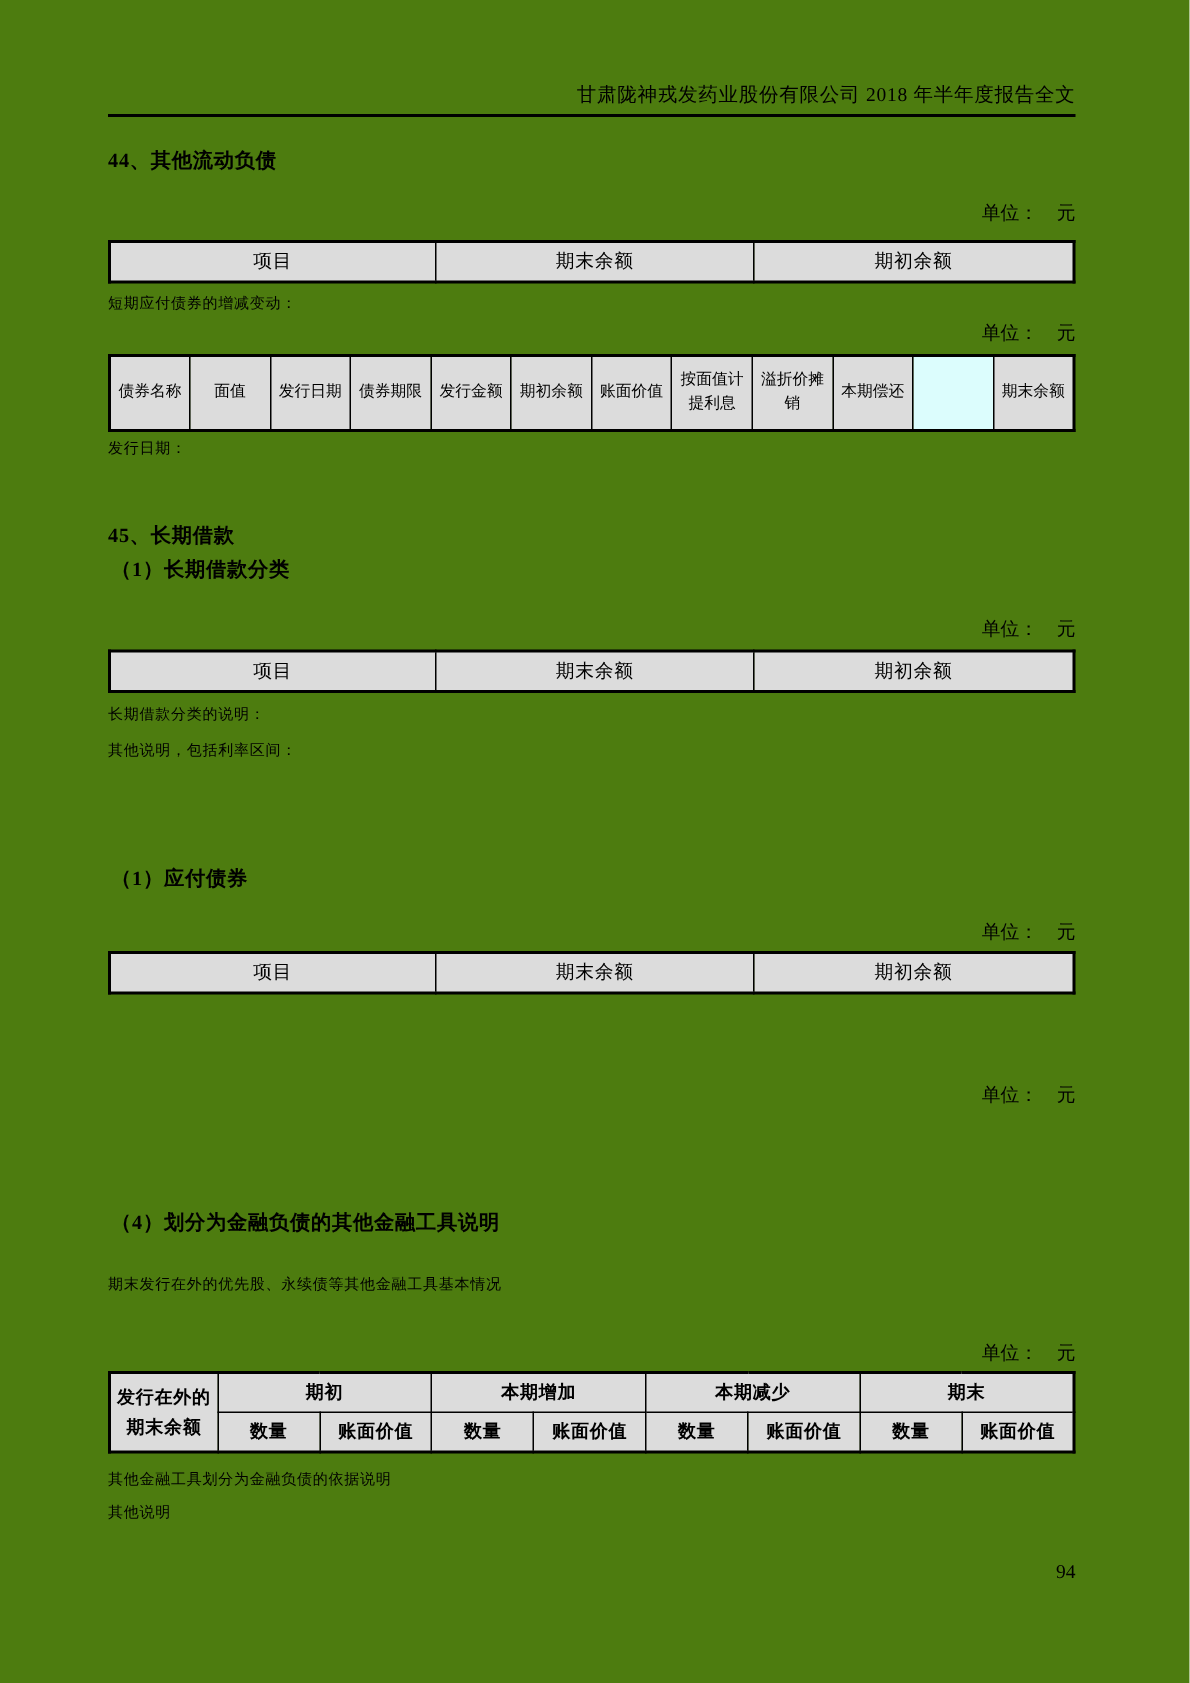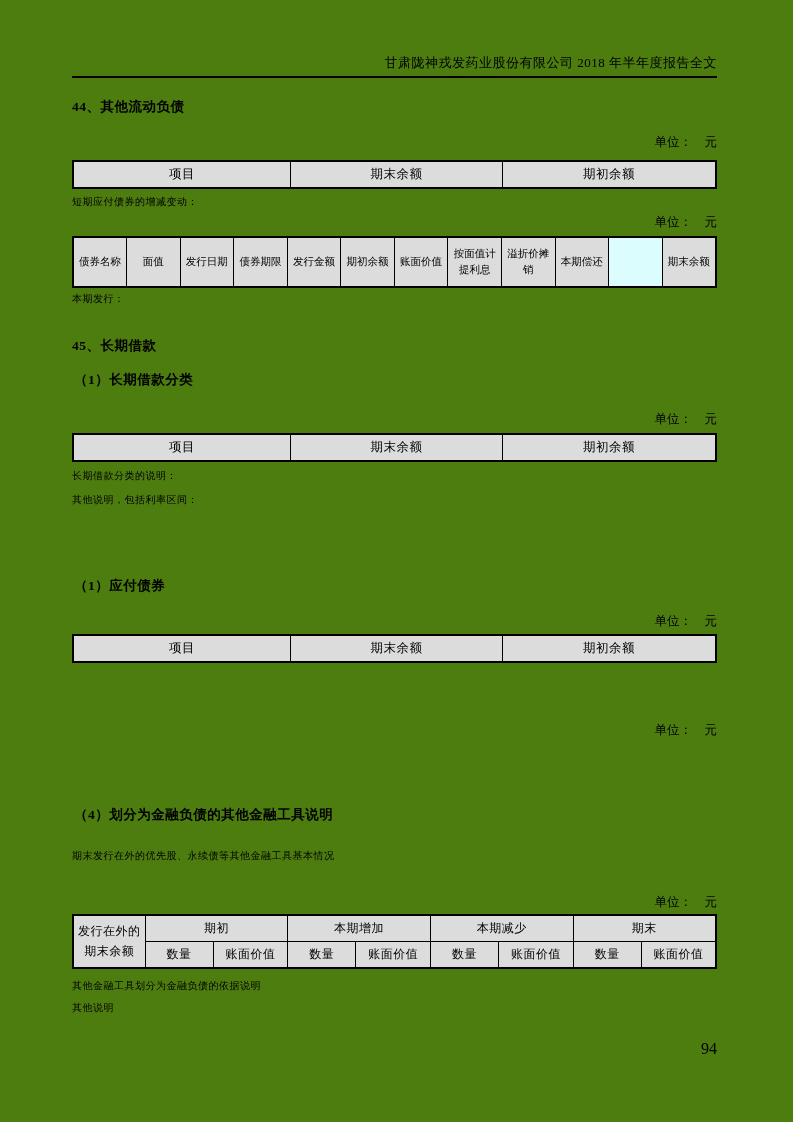--- a/index.html
+++ b/index.html
@@ -57,28 +57,28 @@
 
   table.bond td {
     font-size: 10.5px;
     height: 48px;
     line-height: 1.55;
     word-break: break-all;
     letter-spacing: 0px;
   }
   td.hl { background: #dcfdfd !important; }
 
-  table.fin td { height: 25px; font-size: 12px; }
+  table.fin td { height: 25px; font-size: 12px; font-weight: bold; }
   td.fin-first span { display: block; line-height: 1.6; }
 
   .page-num {
     position: absolute;
     top: 1040px;
     right: 76px;
-    font-size: 16px;
+    font-size: 13px;
   }
 </style>
 </head>
 <body>
 
 <div class="page">
 
   <div class="abs doc-header">
     <span>甘肃陇神戎发药业股份有限公司 2018 年半年度报告全文</span>
   </div>
@@ -130,23 +130,23 @@
       <td>账面价值</td>
       <td>按面值计提利息</td>
       <td>溢折价摊销</td>
       <td>本期偿还</td>
       <td class="hl"></td>
       <td>期末余额</td>
     </tr>
   </tbody>
     </table>
 
-  <div class="abs body-note" style="top:292px">本期发行：</div>
-
-  <h2 class="abs sec-title" style="top:337px">45、长期借款</h2>
+  <div class="abs body-note" style="top:292px">发行日期：</div>
+
+  <h2 class="abs sec-title" style="top:348px">45、长期借款</h2>
   <h3 class="abs sub-title" style="top:371px">（1）长期借款分类</h3>
   <div class="abs unit" style="top:411px">单位：　元</div>
 
   <table class="abs tbl three-col" style="top:433px">
     <colgroup>
         <col style="width:33.8%">
         <col style="width:33%">
         <col style="width:33.2%">
       </colgroup>
     <tbody>

